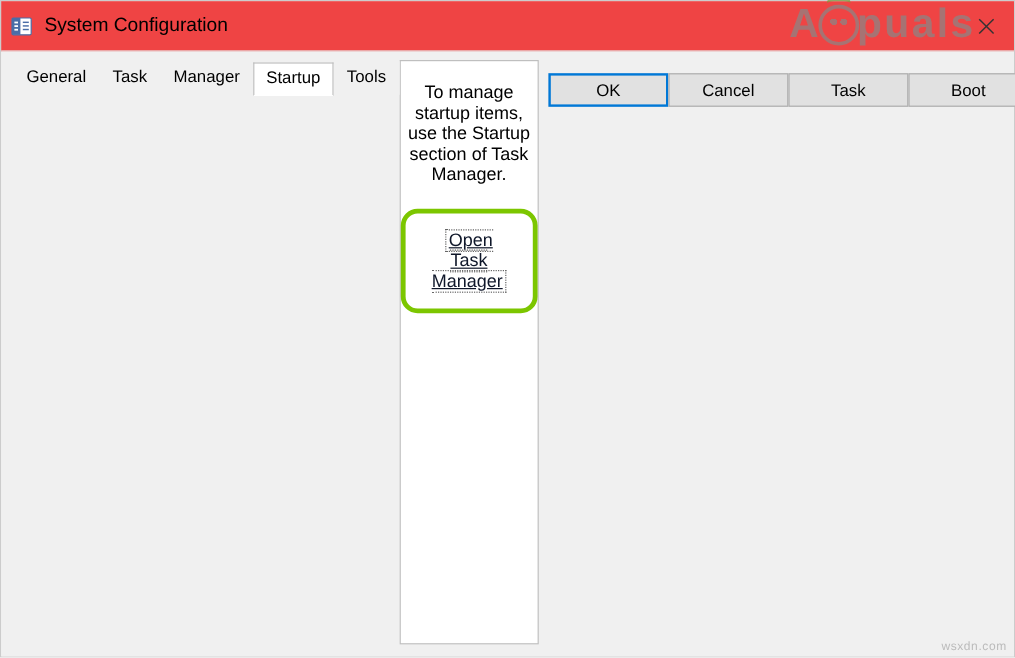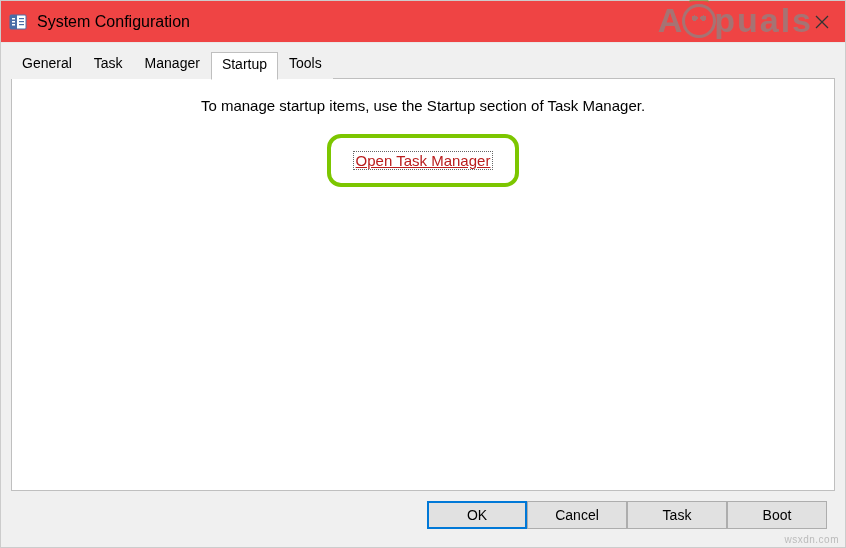--- a/index.html
+++ b/index.html
@@ -88,21 +88,21 @@
       top: -10px; left: 4px; right: 4px; height: 10px;
       border-top: 4px solid #7a9a3a;
       border-radius: 6px 6px 0 0;
     }
     .client {
       flex: 1;
       background: #f0f0f0;
       position: relative;
       padding: 8px 10px 10px 10px;
       display: flex;
-      flex-direction: column;
+      flex-direction: row;
     }
     .tabstrip {
       display: flex;
       height: 28px;
       position: relative;
       z-index: 2;
     }
     .tab {
       padding: 3px 10px;
       font-size: 14px;
@@ -138,21 +138,21 @@
       color: #000;
     }
     .link-highlight {
       display: inline-block;
       margin-top: 20px;
       border: 4px solid #7cc600;
       border-radius: 14px;
       padding: 14px 22px;
     }
     .link {
-      color: #b91c1c;
+      color: #0f172a;
       text-decoration: underline;
       font-size: 15px;
       border: 1px dotted #666;
       padding: 0 2px;
       cursor: default;
     }
     .buttons {
       display: flex;
       justify-content: flex-end;
       gap: 0;

